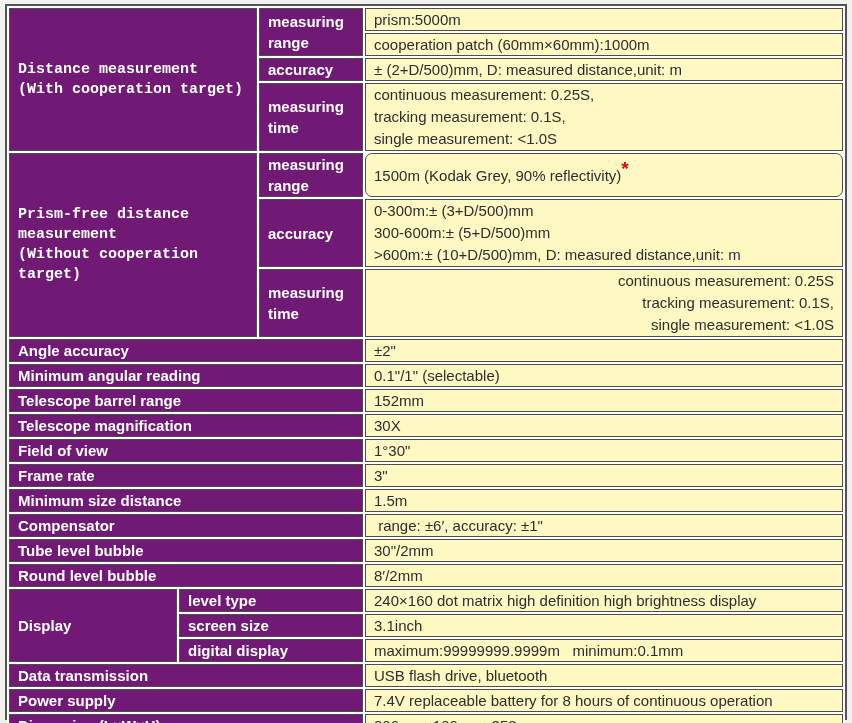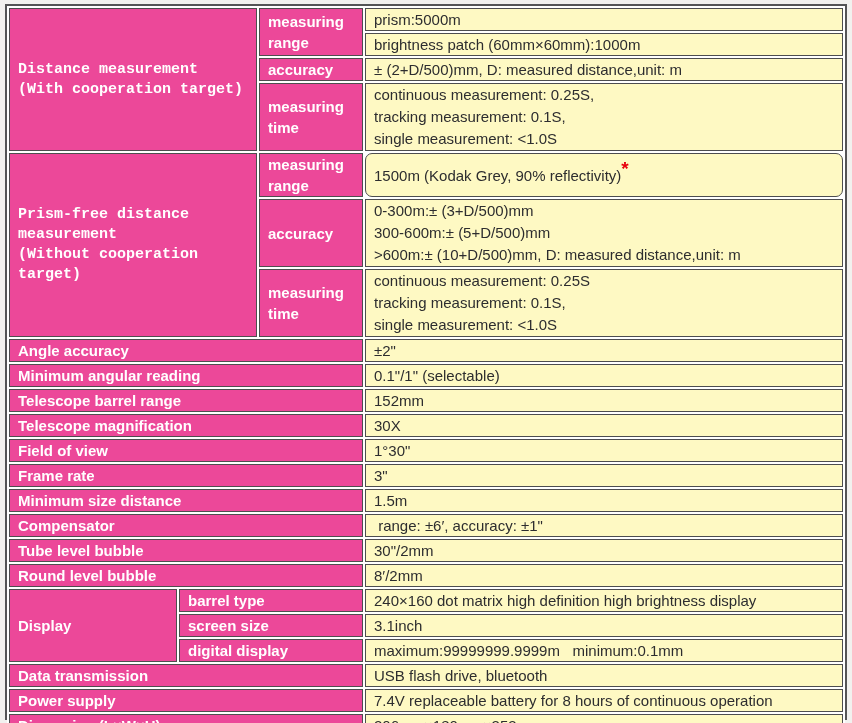--- a/index.html
+++ b/index.html
@@ -26,36 +26,36 @@
     box-sizing:border-box;
     border:1px solid #4d4d4f;
     padding:0 8px;
     font-size:15px;
     vertical-align:middle;
     overflow:hidden;
     white-space:pre-wrap;
     line-height:21px;
   }
   td.g{
-    background:#ec4899;
+    background:#701a75;
     color:#ffffff;
     font-weight:bold;
   }
   td.g.big{line-height:20px;font-family:Liberation Mono, monospace;}
   td.v{
     background:#fef9c3;
     color:#2d2d2f;
     font-weight:normal;
   }
   td.v.multi{line-height:22px;}
   .h-std{height:21px;}
   .h-time1{height:66px;}
   .h-range2{height:43px;border-radius:7px;}
   .h-acc2{height:58px;}
-  .h-time2{height:64px;}
+  .h-time2{height:64px;text-align:right;}
   .ast{
     color:#e8000d;
     font-weight:bold;
     font-size:19px;
     vertical-align:super;
     line-height:0;
     white-space:normal;
   }
 </style>
 </head>
@@ -72,21 +72,21 @@
 
   <tbody>
         <tr>
     <td class="g big" colspan="2" rowspan="4">Distance measurement
 (With cooperation target)</td>
     <td class="g" rowspan="2">measuring
 range</td>
     <td class="v h-std">prism:5000m</td>
   </tr>
   <tr>
-    <td class="v h-std">brightness patch (60mm×60mm):1000m</td>
+    <td class="v h-std">cooperation patch (60mm×60mm):1000m</td>
   </tr>
   <tr>
     <td class="g">accuracy</td>
     <td class="v h-std">± (2+D/500)mm, D: measured distance,unit: m</td>
   </tr>
   <tr>
     <td class="g">measuring
 time</td>
     <td class="v multi h-time1">continuous measurement: 0.25S,
 tracking measurement: 0.1S,
@@ -151,21 +151,21 @@
     <td class="g" colspan="3">Tube level bubble</td>
     <td class="v h-std">30"/2mm</td>
   </tr>
   <tr>
     <td class="g" colspan="3">Round level bubble</td>
     <td class="v h-std">8′/2mm</td>
   </tr>
 
   <tr>
     <td class="g" rowspan="3">Display</td>
-    <td class="g" colspan="2">barrel type</td>
+    <td class="g" colspan="2">level type</td>
     <td class="v h-std">240×160 dot matrix high definition high brightness display</td>
   </tr>
   <tr>
     <td class="g" colspan="2">screen size</td>
     <td class="v h-std">3.1inch</td>
   </tr>
   <tr>
     <td class="g" colspan="2">digital display</td>
     <td class="v h-std">maximum:99999999.9999m   minimum:0.1mm</td>
   </tr>

